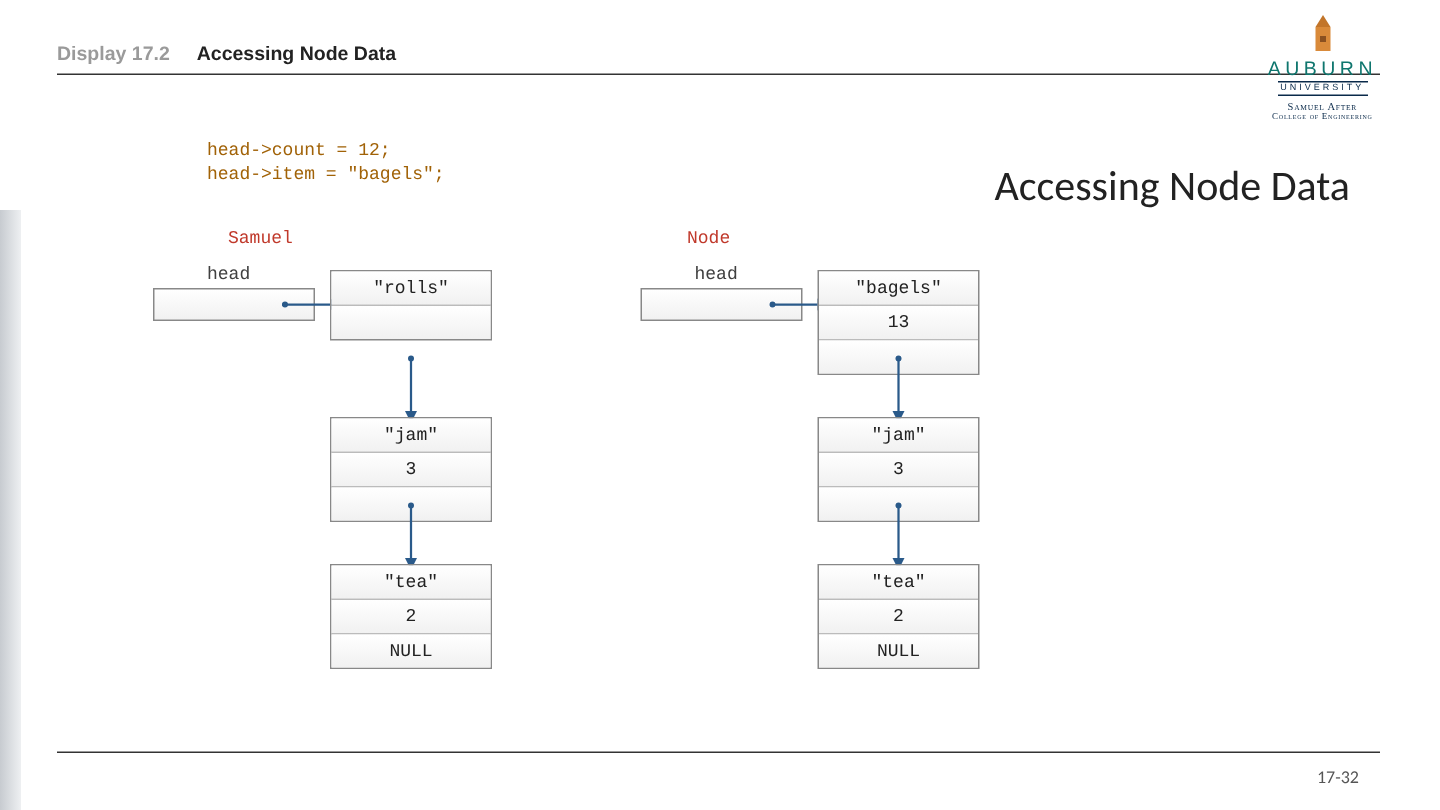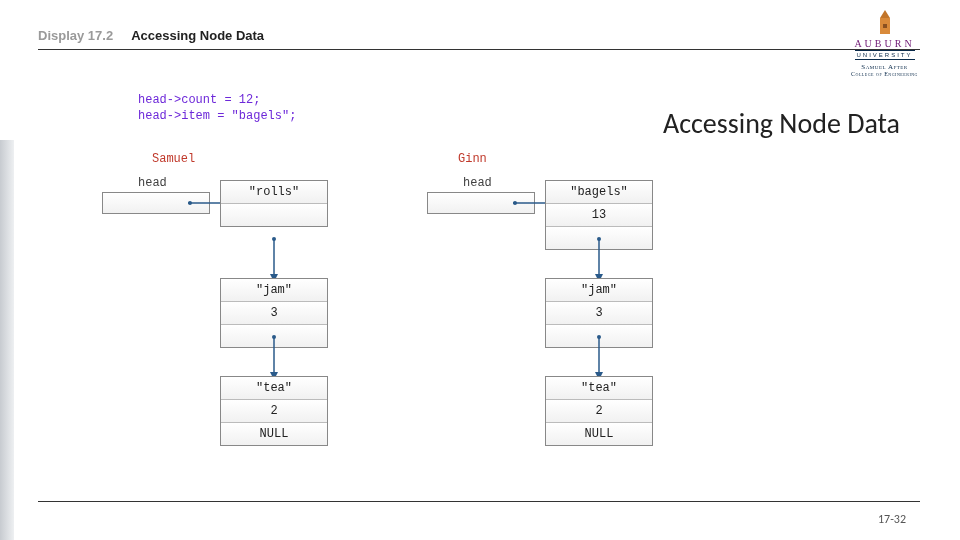--- a/index.html
+++ b/index.html
@@ -41,24 +41,24 @@
     right: 42px; top: 10px;
     text-align: center;
   }
   .logo-tower {
     width: 18px; height: 26px;
     margin: 0 auto 2px;
     position: relative;
   }
   .logo-tower svg { display: block; }
   .logo-main {
-    font-family: Liberation Serif, serif;
-    font-size: 10px;
+    font-family: Liberation Sans, sans-serif;
+    font-size: 13px;
     letter-spacing: 3px;
-    color: #701a75;
+    color: #0f766e;
     font-weight: 500;
   }
   .logo-sub {
     font-size: 6px;
     letter-spacing: 2px;
     color: #0a2a4a;
     border-top: 0.5px solid #0a2a4a;
     border-bottom: 0.5px solid #0a2a4a;
     padding: 1px 0;
     margin: 1px auto 3px;
@@ -83,21 +83,21 @@
     right: 60px; top: 106px;
     font-family: Calibri, Arial, sans-serif;
     font-size: 28px;
     color: #222;
   }
   .code-block {
     position: absolute;
     left: 138px; top: 92px;
     font-family: "Lucida Sans Typewriter", "Courier New", monospace;
     font-size: 12px;
-    color: #6d28d9;
+    color: #a16207;
     line-height: 1.35;
     white-space: pre;
   }
   .state-label {
     position: absolute;
     font-family: "Lucida Sans Typewriter", "Courier New", monospace;
     font-size: 12px;
     color: #c0392b;
   }
   .before-label { left: 152px; top: 152px; }
@@ -191,21 +191,21 @@
   <div class="logo-col1">Samuel After</div>
   <div class="logo-col2">College of Engineering</div>
 </div>
 
 <div class="slide-title">Accessing Node Data</div>
 
 <div class="code-block"><span>head-&gt;count = 12;</span>
 <span>head-&gt;item = "bagels";</span></div>
 
 <div class="state-label before-label">Samuel</div>
-<div class="state-label after-label">Ginn</div>
+<div class="state-label after-label">Node</div>
 
 <div class="diagram dia-left">
   <div class="head-label">head</div>
   <div class="head-box"></div>
 
   <div class="arrow-h" style="left:118px; top:18px; width:40px;">
     <svg width="40" height="10">
         <line x1="0" y1="5" x2="32" y2="5" stroke="#2a5a8a" stroke-width="1.5"></line>
         <polygon points="32,1 40,5 32,9" fill="#2a5a8a"></polygon>
         <circle cx="2" cy="5" r="2" fill="#2a5a8a"></circle>

